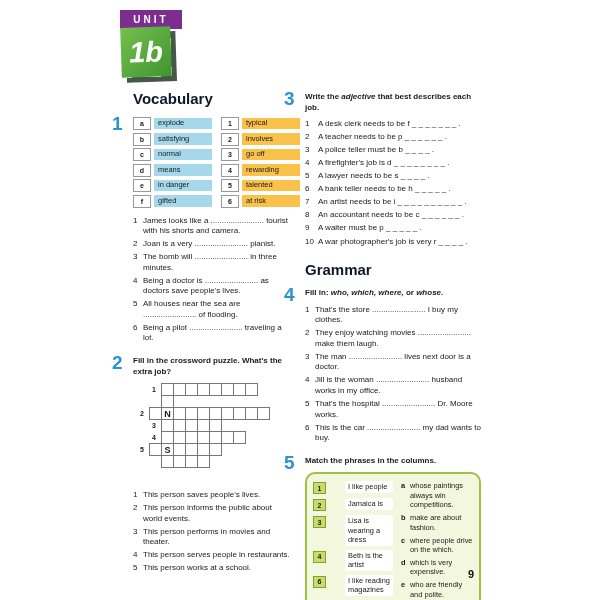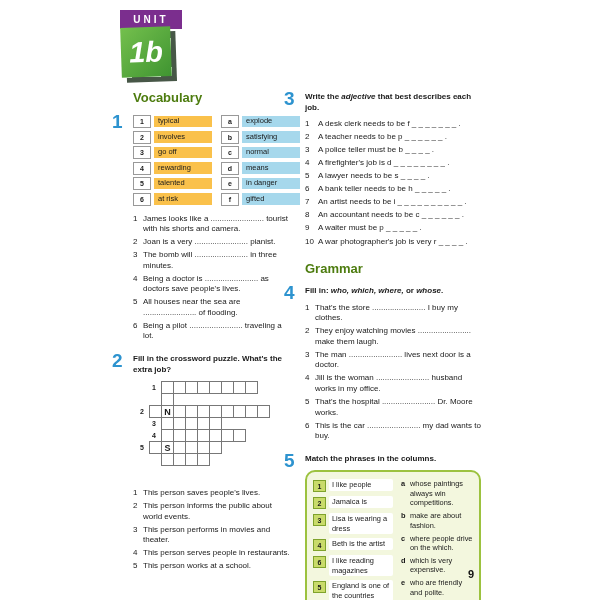--- a/index.html
+++ b/index.html
@@ -19,21 +19,21 @@
     position:absolute; left:3px; top:17px; width:50px; height:50px;
     background:linear-gradient(135deg,#74c04d,#3f9431);
     color:#fff; font-size:29px; font-weight:bold; font-style:italic;
     display:flex; align-items:center; justify-content:center;
     box-shadow:5px 5px 0 rgba(25,45,25,0.8); transform:rotate(-2deg);
   }
 
   .col-left  { position:absolute; left:133px; top:90px;  width:160px; }
   .col-right { position:absolute; left:305px; top:92px;  width:176px; }
 
-  .section-heading { color:#4d7c0f; font-size:13px; font-weight:bold; margin:0 0 10px 0; }
+  .section-heading { color:#0f172a; font-size:15px; font-weight:bold; margin:0 0 10px 0; }
   .exercise { position:relative; margin-bottom:12px; }
   .ex-num { position:absolute; left:-21px; top:-4px; color:#2d93cf; font-size:19px; font-weight:bold; }
   .instructions { font-size:8px; font-weight:bold; line-height:1.32; margin:0 0 6px 0; }
 
   
   .match-table { display:flex; gap:9px; margin:4px 0 8px 0; }
   .match-col { display:flex; flex-direction:column; gap:2.5px; }
   .match-row { display:flex; align-items:center; gap:3px; }
   .num-box {
     width:16px; height:11px; border:1px solid #999; background:#fff;
@@ -61,21 +61,21 @@
   }
   .cw-rownum { position:absolute; font-size:7px; font-weight:bold; }
 
   
   .ex5-box {
     border:2px solid #9cc23f; background:#f3f7de; border-radius:10px;
     padding:7px 6px; display:flex; gap:8px; margin-top:4px;
   }
   .ex5-left  { width:80px; display:flex; flex-direction:column; gap:4px; }
   .ex5-right { flex:1; }
-  .ex5-item { display:flex; gap:3px; align-items:flex-start; }
+  .ex5-item { display:flex; gap:19px; align-items:flex-start; }
   .g-num-box {
     width:11px; height:10px; background:#c9db6a; border:1px solid #7fa32b;
     font-size:7px; font-weight:bold; flex:none; margin-top:1px;
     display:flex; align-items:center; justify-content:center;
   }
   .ex5-phrase { flex:1; background:#fff; padding:1px 3px; border-radius:2px; font-size:7.4px; line-height:1.28; }
   .ex5-right .q-row { font-size:7.4px; line-height:1.28; margin-bottom:3.5px; }
   .ex5-letter { flex:0 0 9px; font-weight:bold; }
 
   .page-num { position:absolute; left:468px; top:568px; font-size:11px; font-weight:bold; color:#111; }
@@ -93,20 +93,46 @@
   <div class="col-left">
 
     <h2 class="section-heading">Vocabulary</h2>
 
     <div class="exercise">
       <div class="ex-num">1</div>
 
       <div class="match-table">
         <div class="match-col">
           <div class="match-row">
+              <span class="num-box">a</span>
+              <span class="chip blue">explode</span>
+            </div>
+          <div class="match-row">
+              <span class="num-box">b</span>
+              <span class="chip blue">satisfying</span>
+            </div>
+          <div class="match-row">
+              <span class="num-box">c</span>
+              <span class="chip blue">normal</span>
+            </div>
+          <div class="match-row">
+              <span class="num-box">d</span>
+              <span class="chip blue">means</span>
+            </div>
+          <div class="match-row">
+              <span class="num-box">e</span>
+              <span class="chip blue">in danger</span>
+            </div>
+          <div class="match-row">
+              <span class="num-box">f</span>
+              <span class="chip blue">gifted</span>
+            </div>
+        </div>
+        <div class="match-col">
+          <div class="match-row">
               <span class="num-box">1</span>
               <span class="chip yellow">typical</span>
             </div>
           <div class="match-row">
               <span class="num-box">2</span>
               <span class="chip yellow">involves</span>
             </div>
           <div class="match-row">
               <span class="num-box">3</span>
               <span class="chip yellow">go off</span>
@@ -115,46 +141,20 @@
               <span class="num-box">4</span>
               <span class="chip yellow">rewarding</span>
             </div>
           <div class="match-row">
               <span class="num-box">5</span>
               <span class="chip yellow">talented</span>
             </div>
           <div class="match-row">
               <span class="num-box">6</span>
               <span class="chip yellow">at risk</span>
-            </div>
-        </div>
-        <div class="match-col">
-          <div class="match-row">
-              <span class="num-box">a</span>
-              <span class="chip blue">explode</span>
-            </div>
-          <div class="match-row">
-              <span class="num-box">b</span>
-              <span class="chip blue">satisfying</span>
-            </div>
-          <div class="match-row">
-              <span class="num-box">c</span>
-              <span class="chip blue">normal</span>
-            </div>
-          <div class="match-row">
-              <span class="num-box">d</span>
-              <span class="chip blue">means</span>
-            </div>
-          <div class="match-row">
-              <span class="num-box">e</span>
-              <span class="chip blue">in danger</span>
-            </div>
-          <div class="match-row">
-              <span class="num-box">f</span>
-              <span class="chip blue">gifted</span>
             </div>
         </div>
       </div>
 
       <div class="q-list">
         <div class="q-row">
             <span class="q-num">1</span>
             <span class="q-text">James looks like a ........................ tourist with his shorts and camera.</span>
           </div>
         <div class="q-row">

